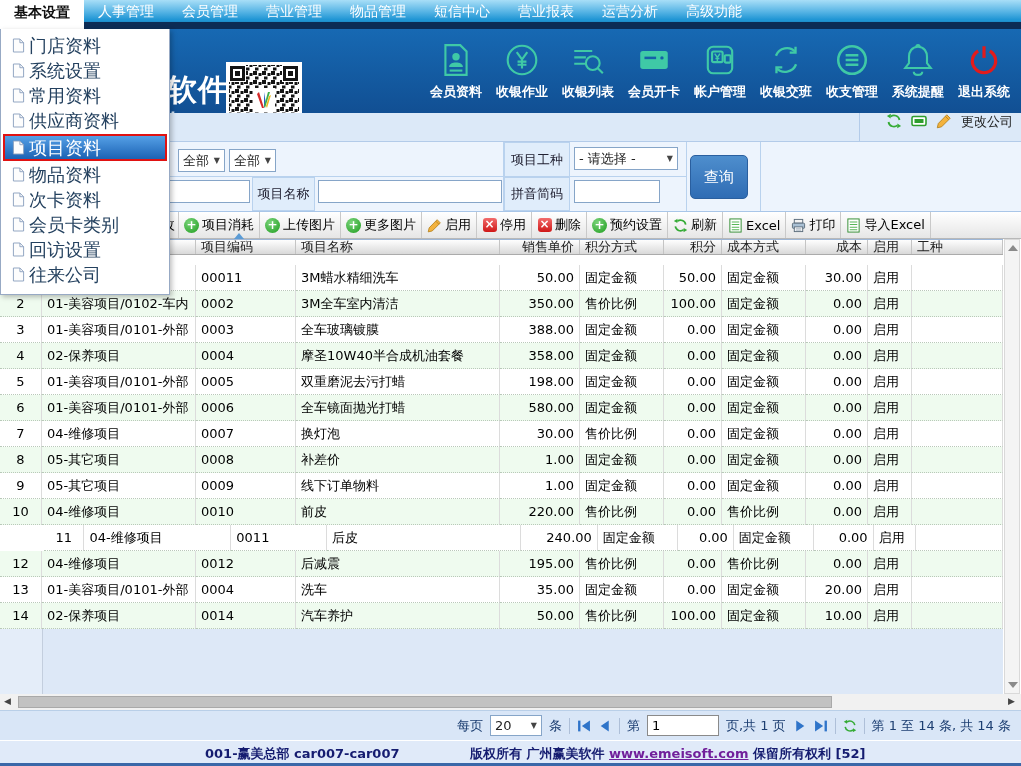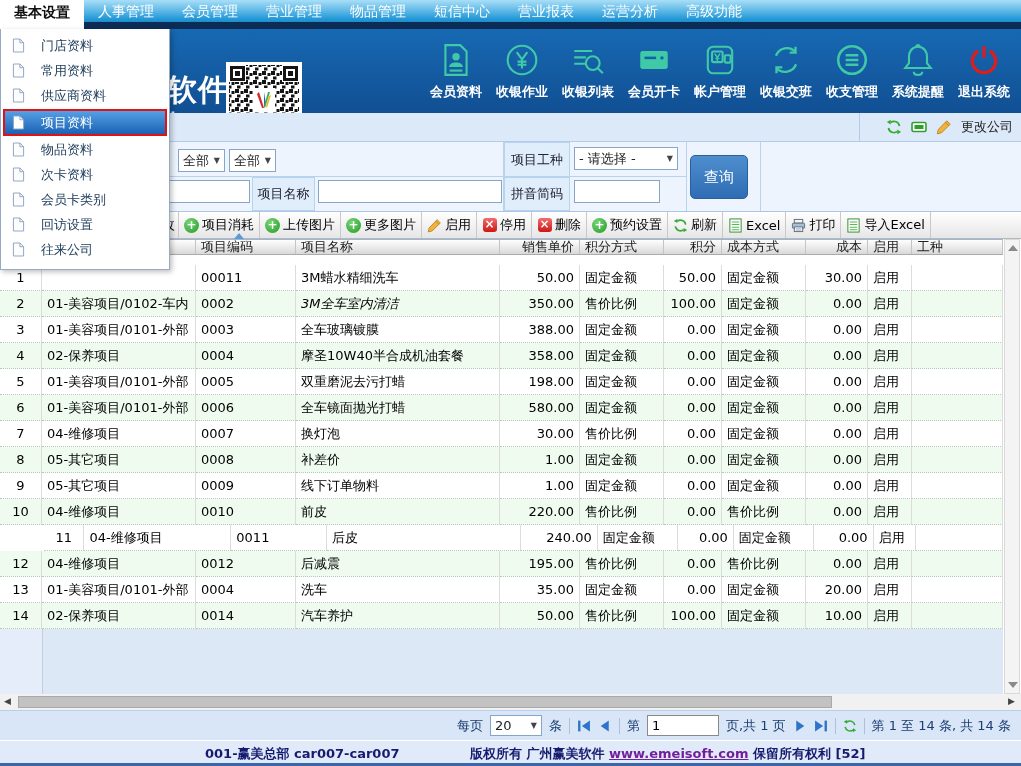--- a/index.html
+++ b/index.html
@@ -18,21 +18,21 @@
   .logo-dom{position:absolute;left:169px;top:80px;color:#cfe3f7;font-size:15px;font-weight:bold;font-style:italic}
   .qr{position:absolute;left:226px;top:33px;width:76px;height:76px}
   .hbtns{position:absolute;right:4px;top:0;height:84px;display:flex}
   .hbtn{width:66px;display:flex;flex-direction:column;align-items:center;justify-content:center;gap:5px;
         color:#fff;font-size:13px;font-weight:bold;cursor:pointer}
   .hbtn .hicon{width:36px;height:36px}
   .hbtn svg{width:36px;height:36px;display:block}
   
   .subbar{position:absolute;left:0;top:113px;width:1021px;height:29px;background:#dce9f8;
     border-bottom:1px solid #b3cbe9;box-sizing:border-box}
-  .subgroup{position:absolute;right:8px;top:0;height:28px;display:flex;align-items:center;gap:9px;
+  .subgroup{position:absolute;right:8px;top:0;height:28px;display:flex;gap:9px;
     border-left:1px solid #b3cbe9;padding-left:26px;color:#1a1a1a;cursor:pointer}
   .sicon{width:16px;height:16px;display:inline-block}
   .sicon svg{width:16px;height:16px;display:block}
   
   .filters{position:absolute;left:0;top:142px;width:1021px;height:70px;background:#edf4fd;
     border-bottom:1px solid #a9c6e8;box-sizing:border-box}
   .fline{position:absolute;background:#b9d2ee}
   .flabel{position:absolute;background:#e0edfb;border:1px solid #b9d2ee;box-sizing:border-box;
     display:flex;align-items:center;justify-content:center;color:#223;font-size:13px}
   .fsel{position:absolute;height:23px;background:#fff;border:1px solid #86a5c8;box-sizing:border-box;
@@ -94,22 +94,22 @@
   .picon svg{width:14px;height:14px;display:block}
   
   .footer{position:absolute;left:0;top:740px;width:1021px;height:26px;background:#e0eaf9;box-sizing:border-box;
     border-top:1px solid #fff;border-bottom:3px solid #3a67a8;color:#151c70;font-weight:bold;font-size:13px}
   .fstore{position:absolute;left:205px;top:4px}
   .fcopy{position:absolute;left:470px;top:4px}
   .flink{color:#71209b;text-decoration:underline;cursor:pointer}
   
   .menu{position:absolute;left:0;top:29px;width:170px;background:#fff;z-index:50;padding:4px 0 7px 0;
     border:1px solid #97a9c4;border-top:none;box-sizing:border-box;box-shadow:2px 2px 5px rgba(0,0,0,.25)}
-  .menu-item{height:25px;display:flex;align-items:center;gap:16px;padding-left:11px;color:#24415f;
-    font-size:13px;cursor:pointer;white-space:nowrap}
+  .menu-item{height:25px;display:flex;align-items:center;gap:4px;padding-left:11px;color:#24415f;
+    font-size:18px;cursor:pointer;white-space:nowrap}
   .menu-item .mi-icon{width:13px;height:15px;display:inline-flex}
   .menu-item .mi-icon svg{width:13px;height:15px;display:block}
   .menu-item.selected{margin:1px 2px;height:23px;padding-left:7px;color:#fff;
     border:2px solid #e01212;background:linear-gradient(#55a0e6,#1b62b4)}
 </style>
 </head>
 <body>
 
 <div class="topbar">
   <div class="tabs">
@@ -427,21 +427,21 @@
       <div class="td" style="width: 58px; justify-content: flex-end;">50.00</div>
       <div class="td" style="width: 84px;">固定金额</div>
       <div class="td" style="width: 62px; justify-content: flex-end;">30.00</div>
       <div class="td" style="width: 44px;">启用</div>
       <div class="td" style="width: 91px;"></div>
     </div>
     <div class="tr even">
       <div class="td" style="width: 42px; justify-content: center;">2</div>
       <div class="td" style="width: 154px;">01-美容项目/0102-车内</div>
       <div class="td" style="width: 100px;">0002</div>
-      <div class="td" style="width: 204px; font-style: italic;">3M全车室内清洁</div>
+      <div class="td" style="width: 204px;">3M全车室内清洁</div>
       <div class="td" style="width: 80px; justify-content: flex-end;">350.00</div>
       <div class="td" style="width: 84px;">售价比例</div>
       <div class="td" style="width: 58px; justify-content: flex-end;">100.00</div>
       <div class="td" style="width: 84px;">固定金额</div>
       <div class="td" style="width: 62px; justify-content: flex-end;">0.00</div>
       <div class="td" style="width: 44px;">启用</div>
       <div class="td" style="width: 91px;"></div>
     </div>
     <div class="tr">
       <div class="td" style="width: 42px; justify-content: center;">3</div>
@@ -682,20 +682,29 @@
       </span>
       <span>门店资料</span>
     </div>
     <div class="menu-item">
       <span class="mi-icon">
         <svg viewBox="0 0 14 16">
           <path d="M1.5 1h7l4 4v10h-11z" fill="#fdfdfd" stroke="#8aa0be"></path>
           <path d="M8.5 1v4h4" fill="none" stroke="#8aa0be"></path>
         </svg>
       </span>
+      <span>系统设置</span>
+    </div>
+    <div class="menu-item">
+      <span class="mi-icon">
+        <svg viewBox="0 0 14 16">
+          <path d="M1.5 1h7l4 4v10h-11z" fill="#fdfdfd" stroke="#8aa0be"></path>
+          <path d="M8.5 1v4h4" fill="none" stroke="#8aa0be"></path>
+        </svg>
+      </span>
       <span>常用资料</span>
     </div>
     <div class="menu-item">
       <span class="mi-icon">
         <svg viewBox="0 0 14 16">
           <path d="M1.5 1h7l4 4v10h-11z" fill="#fdfdfd" stroke="#8aa0be"></path>
           <path d="M8.5 1v4h4" fill="none" stroke="#8aa0be"></path>
         </svg>
       </span>
       <span>供应商资料</span>

